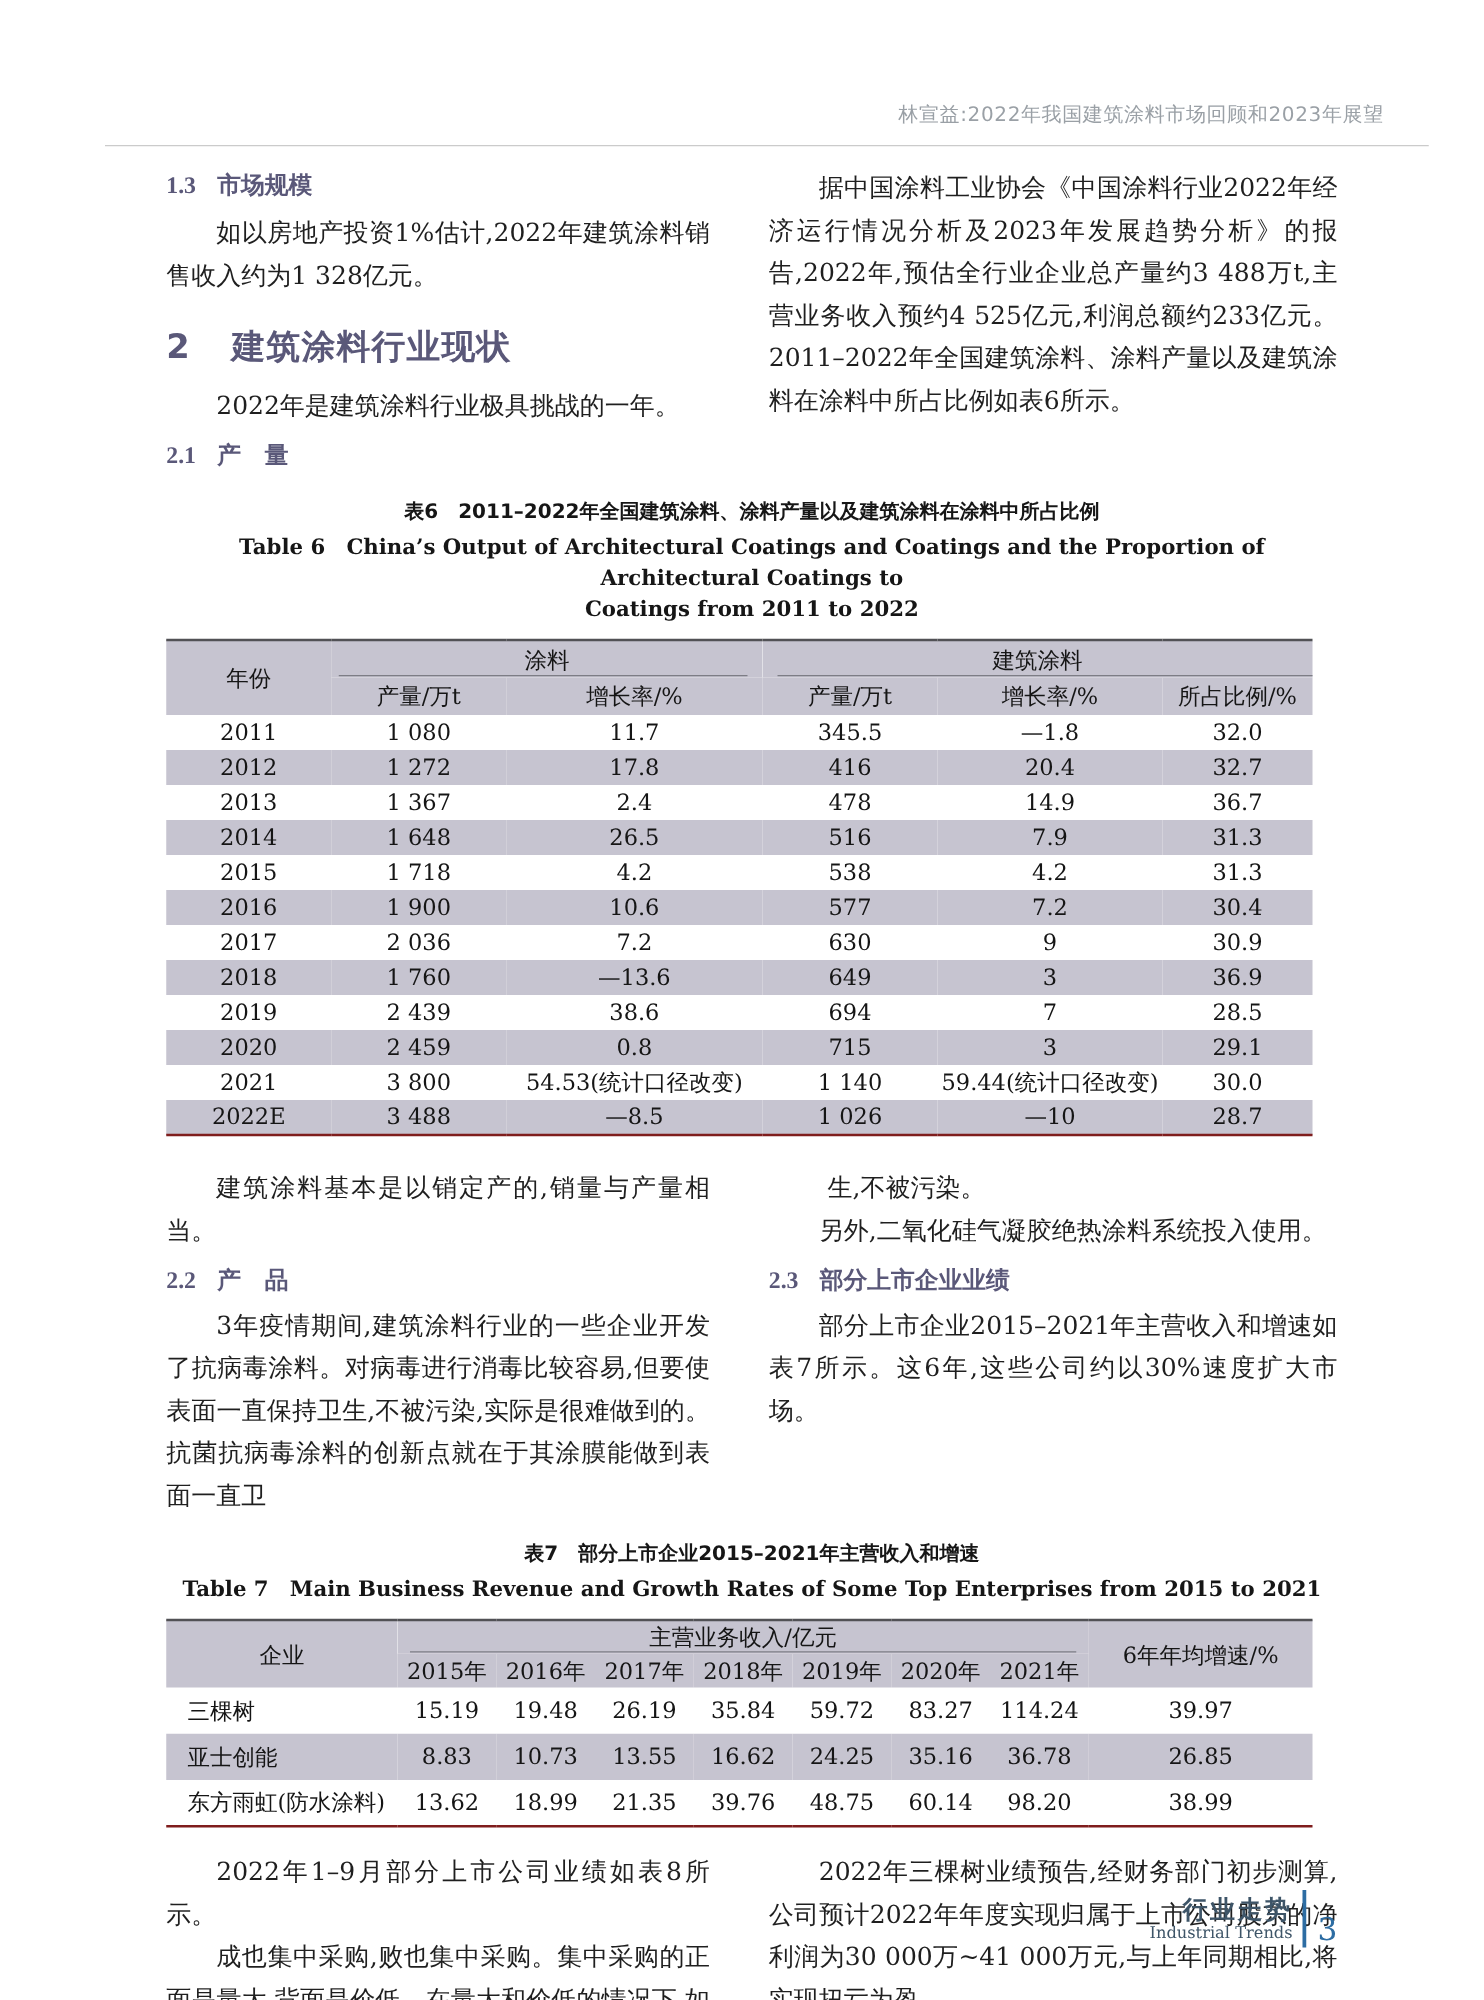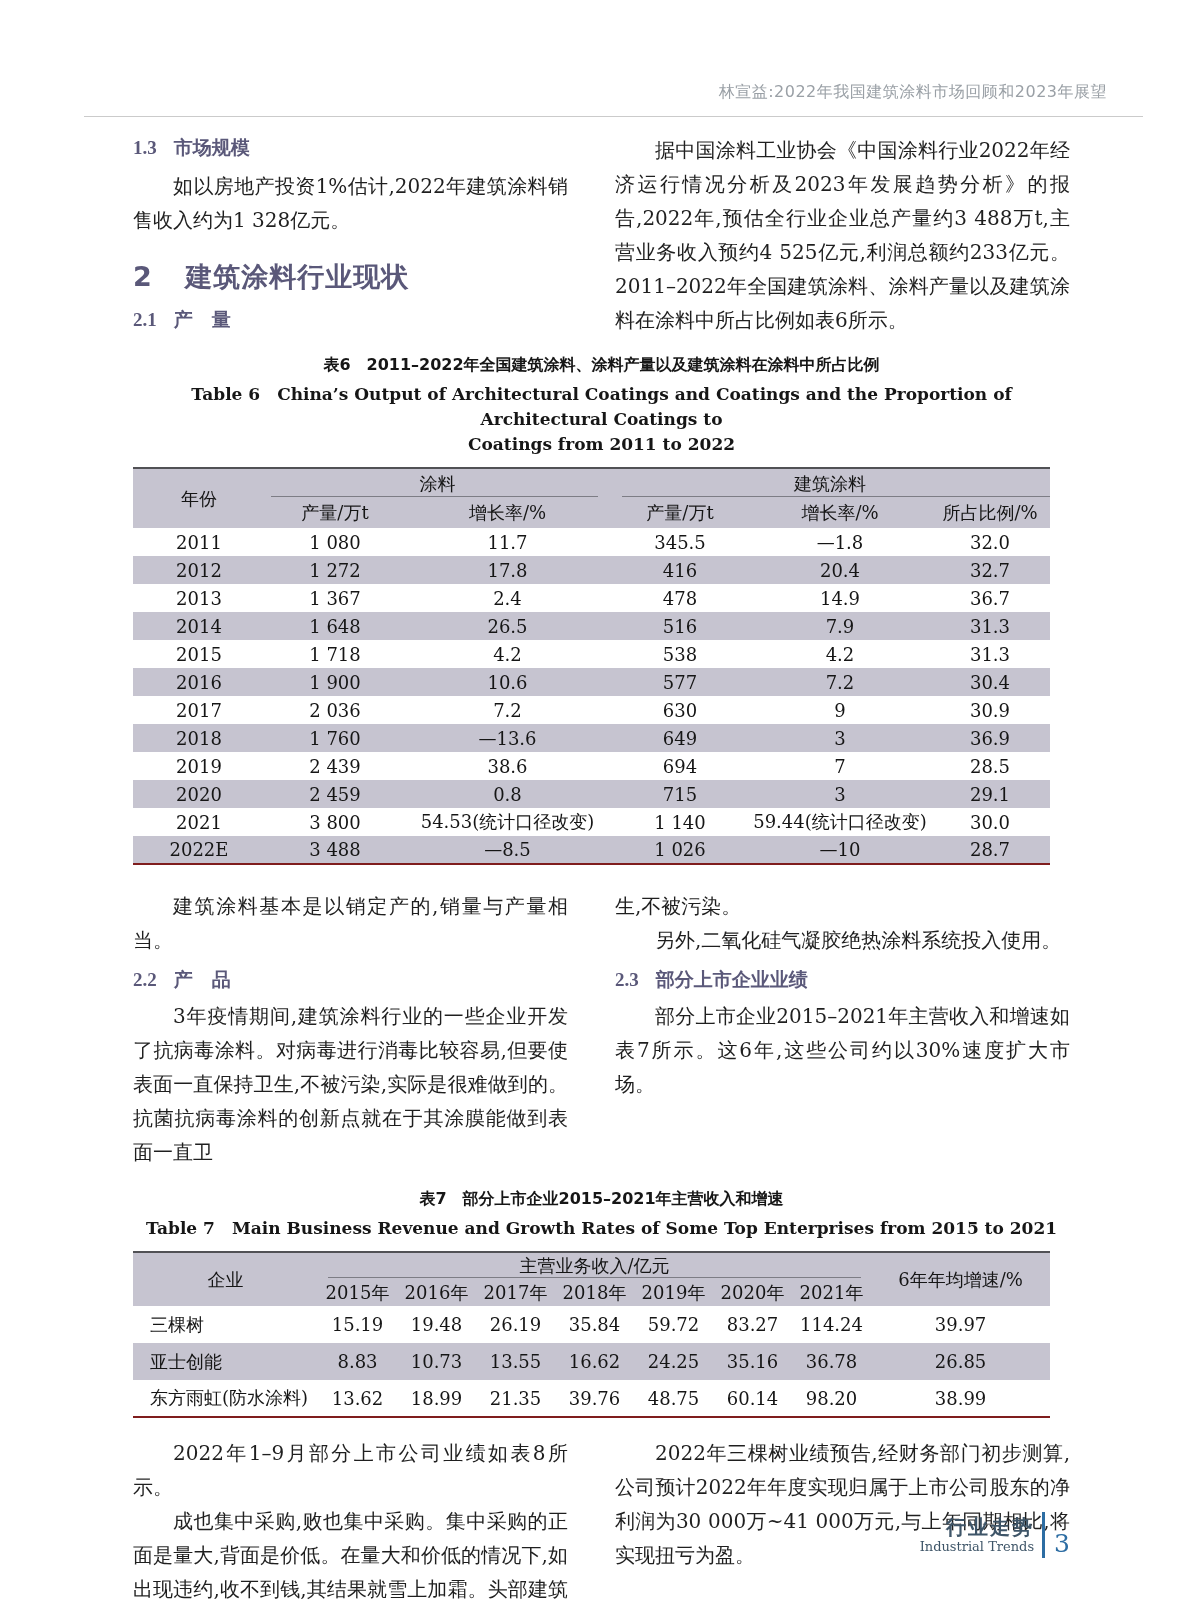--- a/index.html
+++ b/index.html
@@ -16,21 +16,21 @@
   }
   .head-rule{position:absolute;top:116px;left:84px;right:44px;height:1px;background:#cbcbcb;}
 
   
   .content{position:absolute;top:133px;left:133px;width:937px;}
   .cols{display:flex;gap:47px;}
   .col-l{width:435px;}
   .col-r{width:455px;}
 
   p.body{font-size:20px;line-height:34px;text-align:justify;margin:0;text-indent:2em;}
-  p.noindent{text-indent:0;}
+  p.noindent{text-indent:0;margin-left:47px;}
 
   h3.sec{
     font-family:Liberation Serif, serif;
     font-size:19px;font-weight:bold;color:#5a5879;margin:2px 0 8px;
   }
   h3.sec .hnum{margin-right:.9em;}
   h2.sec-big{
     font-family:"DejaVu Sans","Liberation Sans",sans-serif;
     font-size:27px;font-weight:bold;color:#5a5879;margin:22px 0 12px;letter-spacing:1px;
   }
@@ -86,20 +86,21 @@
 <div class="running-head">林宣益:2022年我国建筑涂料市场回顾和2023年展望</div>
 <div class="head-rule"></div>
 
 <div class="content">
 
   <div class="cols">
     <div class="col-l">
       <h3 class="sec"><span class="hnum">1.3</span><span>市场规模</span></h3>
       <p class="body">如以房地产投资1%估计,2022年建筑涂料销售收入约为1 328亿元。</p>
       <h2 class="sec-big"><span class="hnum">2</span><span>建筑涂料行业现状</span></h2>
+      <p class="body">2022年是建筑涂料行业极具挑战的一年。</p>
       <h3 class="sec mt"><span class="hnum">2.1</span><span>产　量</span></h3>
     </div>
     <div class="col-r">
       <p class="body">据中国涂料工业协会《中国涂料行业2022年经济运行情况分析及2023年发展趋势分析》的报告,2022年,预估全行业企业总产量约3 488万t,主营业务收入预约4 525亿元,利润总额约233亿元。2011–2022年全国建筑涂料、涂料产量以及建筑涂料在涂料中所占比例如表6所示。</p>
     </div>
   </div>
 
   <div>
     <div class="tbl-title-cn">表6　2011–2022年全国建筑涂料、涂料产量以及建筑涂料在涂料中所占比例</div>
     <div class="tbl-title-en">

